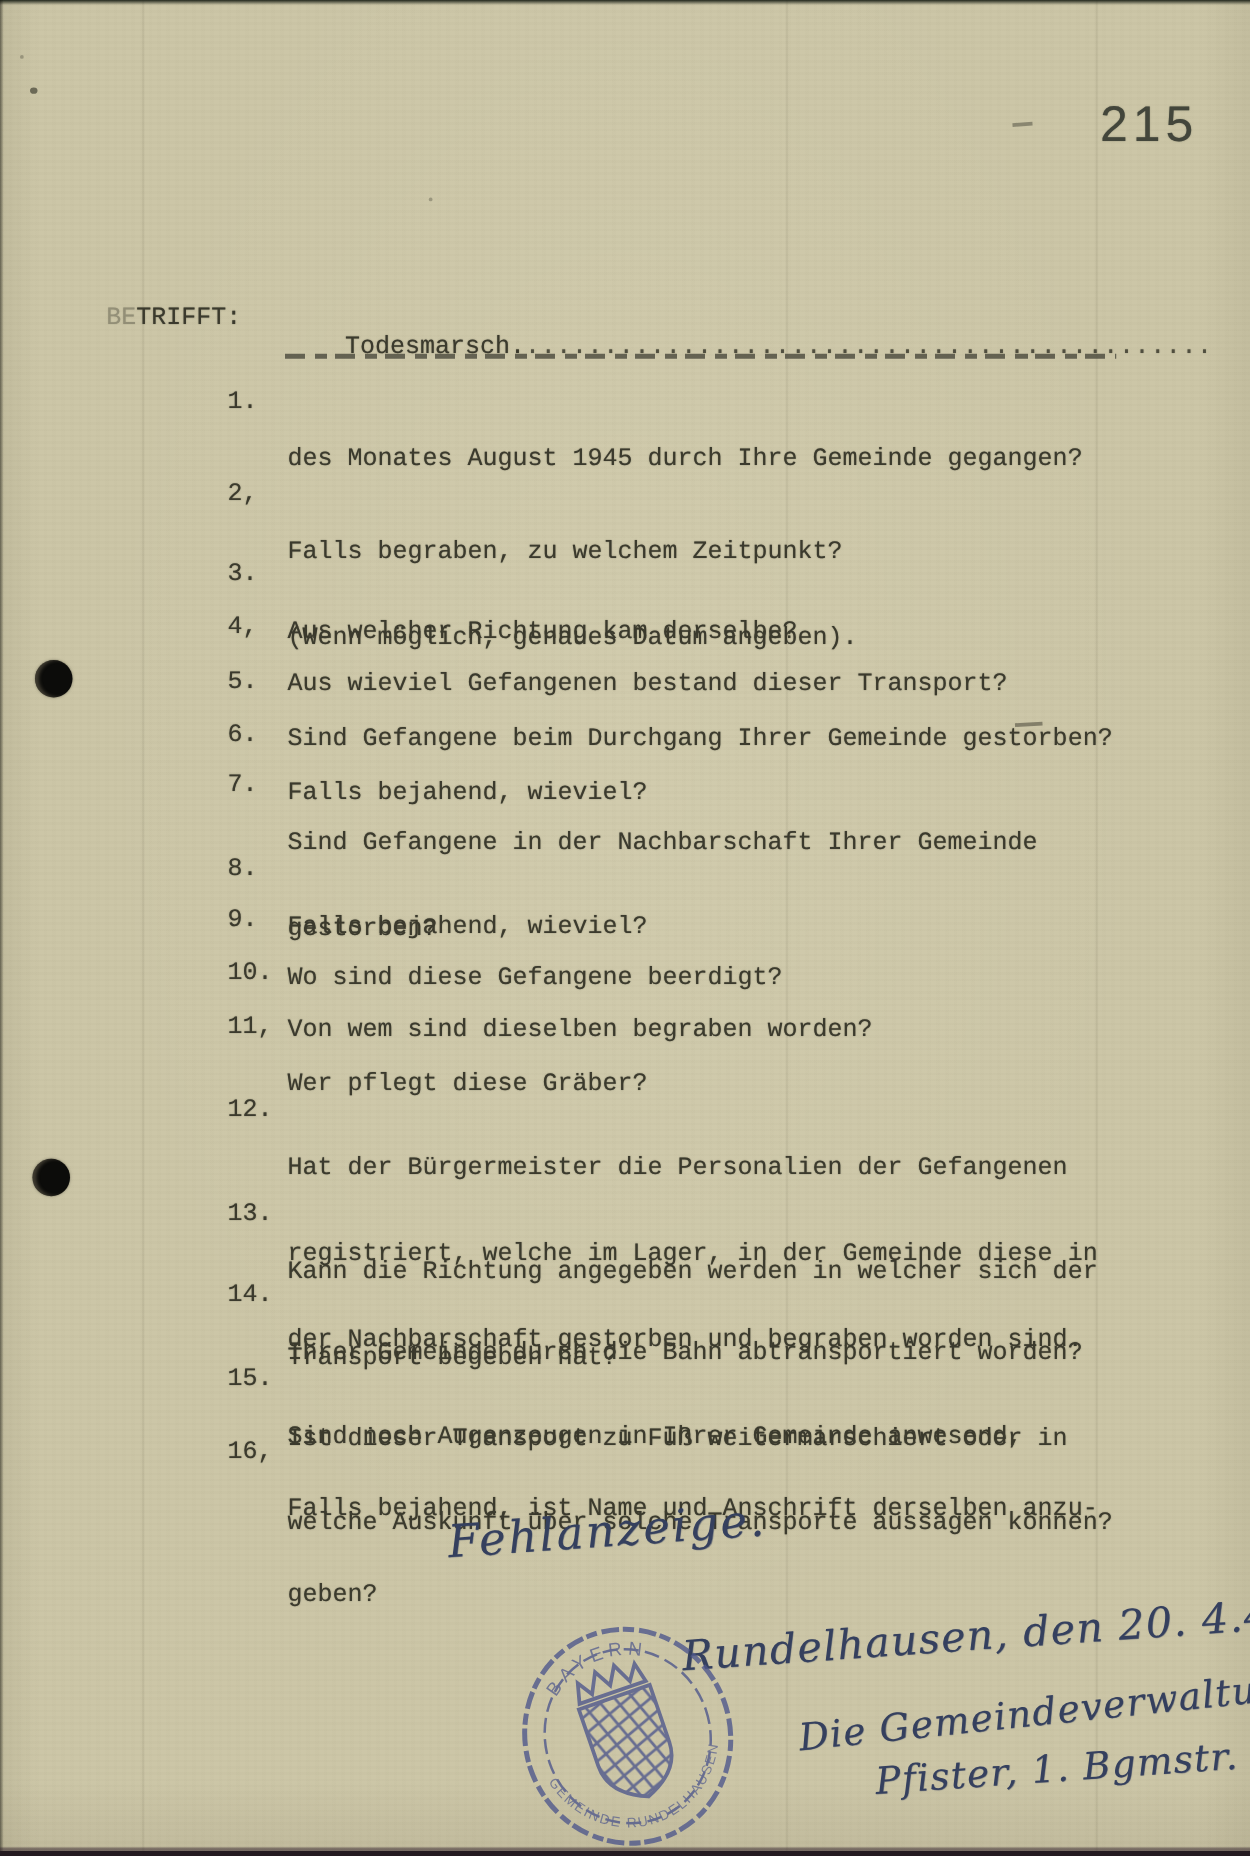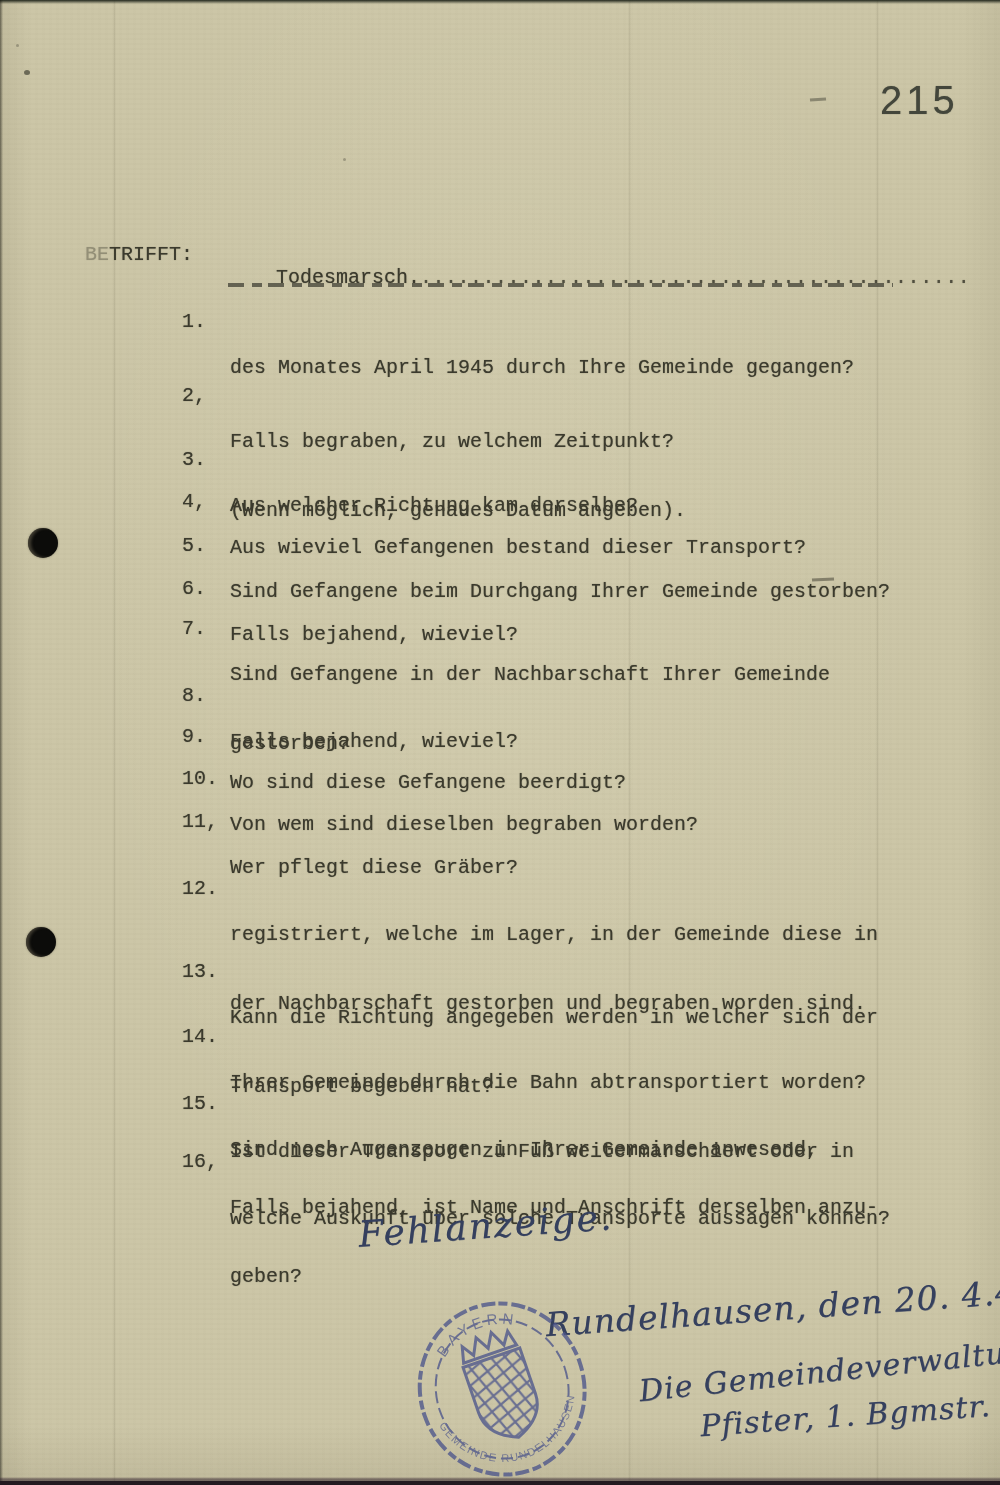--- a/index.html
+++ b/index.html
@@ -110,21 +110,21 @@
     <span class="subject-label-faint">BE</span><span>TRIFFT:</span>
   </div>
   <div class="subject-value type" style="left:228px;top:243px;">
     <span>Todesmarsch.</span><span class="subject-dots">............................................</span>
   </div>
   <div class="subject-underline"></div>
 
   <div class="q type" style="top:310px">
     <div class="qnum">1.</div>
     <div class="qlines">
-      <div class="ql">des Monates April 1945 durch Ihre Gemeinde gegangen?</div>
+      <div class="ql">des Monates August 1945 durch Ihre Gemeinde gegangen?</div>
     </div>
   </div>
   <div class="q type" style="top:384px">
     <div class="qnum">2,</div>
     <div class="qlines">
       <div class="ql">Falls begraben, zu welchem Zeitpunkt?</div>
       <div class="ql">(Wenn möglich, genaues Datum angeben).</div>
     </div>
   </div>
   <div class="q type" style="top:448px">
@@ -178,20 +178,21 @@
   </div>
   <div class="q type" style="top:810px">
     <div class="qnum">11,</div>
     <div class="qlines">
       <div class="ql">Wer pflegt diese Gräber?</div>
     </div>
   </div>
   <div class="q type" style="top:877px">
     <div class="qnum">12.</div>
     <div class="qlines">
+      <div class="ql">Hat der Bürgermeister die Personalien der Gefangenen</div>
       <div class="ql">registriert, welche im Lager, in der Gemeinde diese in</div>
       <div class="ql">der Nachbarschaft gestorben und begraben worden sind.</div>
     </div>
   </div>
   <div class="q type" style="top:960px">
     <div class="qnum">13.</div>
     <div class="qlines">
       <div class="ql">Kann die Richtung angegeben werden in welcher sich der</div>
       <div class="ql">Transport begeben hat?</div>
     </div>

